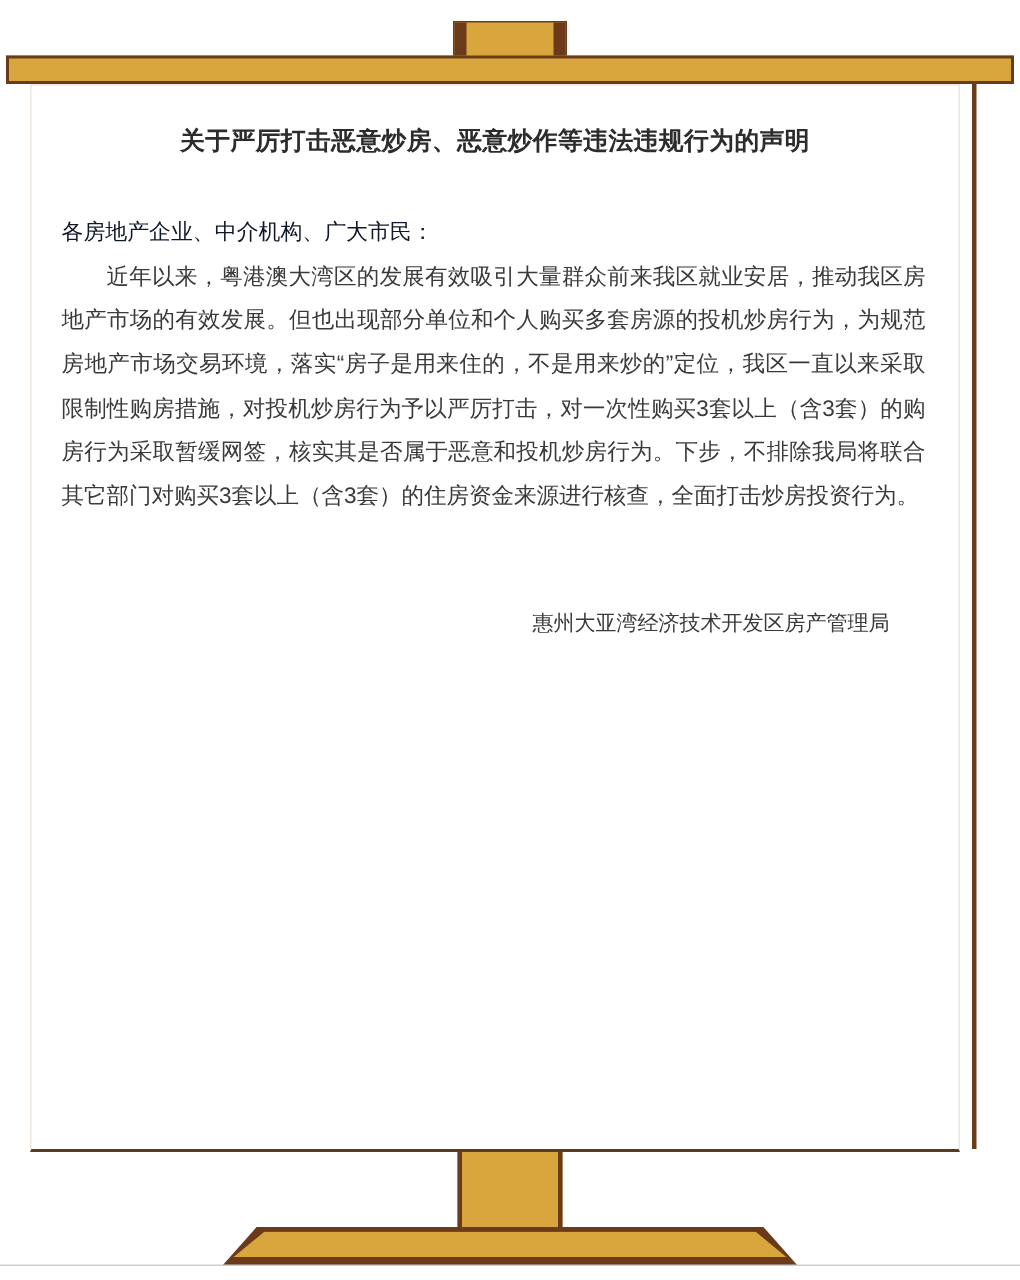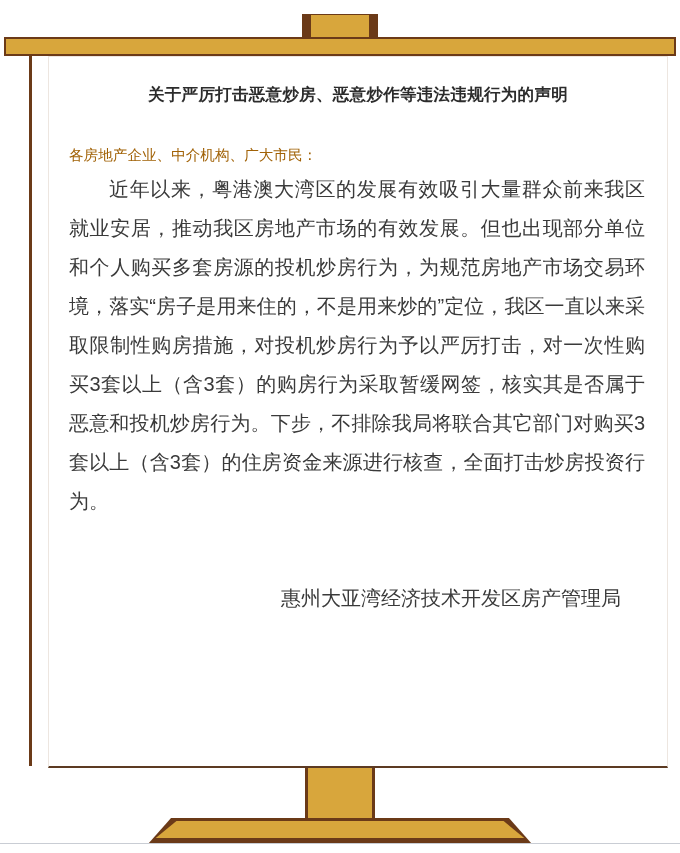--- a/index.html
+++ b/index.html
@@ -62,21 +62,21 @@
     width: 3px;
     height: 710px;
     background: #6B3A18;
   }
   .cord.left  { left: 29px; }
   .cord.right { left: 648px; }
 
   
   .panel {
     position: absolute;
-    left: 48px;
+    left: 20px;
     top: 56px;
     width: 620px;
     height: 712px;
     background: #FFFFFF;
     border: 1px solid #EDE6E0;
     border-bottom: 2px solid #5C3A22;
     box-sizing: border-box;
   }
 
   .doc-title {
@@ -90,41 +90,41 @@
     line-height: 1.3;
   }
 
   .body-wrap {
     padding: 36px 22px 0 20px;
   }
 
   .salutation {
     margin: 0;
     font-size: 14.6px;
-    color: #a16207;
+    color: #0f172a;
     line-height: 1.95;
     text-align: justify;
     text-justify: inter-ideograph;
   }
 
   .para {
     margin: 0;
-    font-size: 20px;
+    font-size: 15px;
     color: #3A3A3A;
     line-height: 1.95;
     text-indent: 2em;
     text-align: justify;
     text-justify: inter-ideograph;
   }
 
   .sign-block {
     margin-top: 56px;
     padding-right: 24px;
     text-align: right;
-    font-size: 20px;
+    font-size: 14px;
     color: #3A3A3A;
     line-height: 2.1;
   }
   .sign-org  { display: block; }
   .sign-date { display: block; }
 
   
   .post {
     position: absolute;
     left: 305px;

